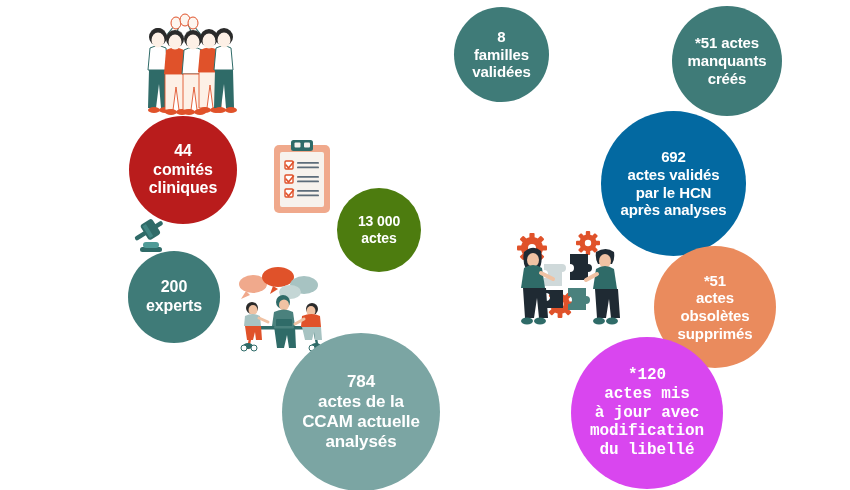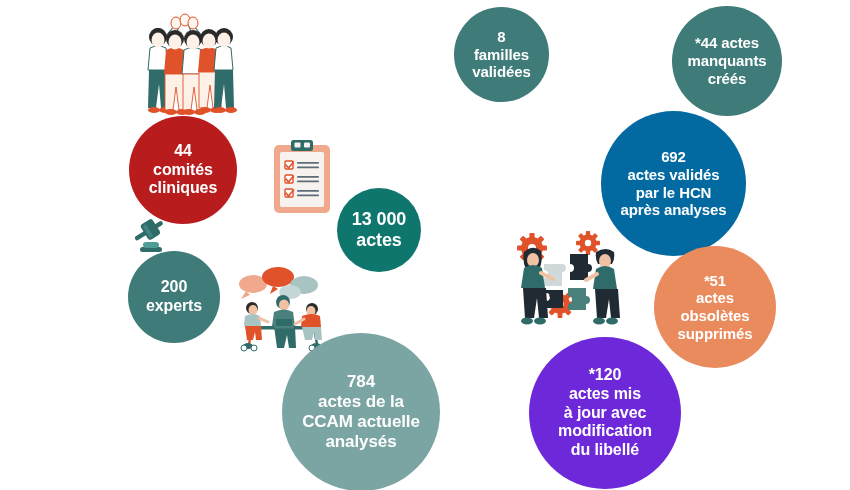--- a/index.html
+++ b/index.html
@@ -272,40 +272,40 @@
       </g>
     </svg>
   </div>
 
   <div id="bubble-layer">
       <div class="bubble" style="left: 129px; top: 116px; width: 108px; height: 108px; background: #b91c1c; font-size: 16px;">44
 comités
 cliniques</div>
       <div class="bubble" style="left: 128px; top: 251px; width: 92px; height: 92px; background: rgb(63, 123, 120); font-size: 16px;">200
 experts</div>
-      <div class="bubble" style="left: 337px; top: 188px; width: 84px; height: 84px; background: #0f766e; font-size: 18px;">13 000
+      <div class="bubble" style="left: 337px; top: 188px; width: 84px; height: 84px; background: #4d7c0f; font-size: 14px;">13 000
 actes</div>
       <div class="bubble" style="left: 282px; top: 333px; width: 158px; height: 158px; background: rgb(123, 165, 163); font-size: 17px; text-align: center;">784
 actes de la
 CCAM actuelle
 analysés</div>
       <div class="bubble" style="left: 454px; top: 7px; width: 95px; height: 95px; background: rgb(63, 123, 120); font-size: 15px;">8
 familles
 validées</div>
-      <div class="bubble" style="left: 672px; top: 6px; width: 110px; height: 110px; background: rgb(63, 123, 120); font-size: 15px;">*44 actes
+      <div class="bubble" style="left: 672px; top: 6px; width: 110px; height: 110px; background: rgb(63, 123, 120); font-size: 15px;">*51 actes
 manquants
 créés</div>
       <div class="bubble" style="left: 601px; top: 111px; width: 145px; height: 145px; background: #0369a1; font-size: 15px;">692
 actes validés
 par le HCN
 après analyses</div>
       <div class="bubble" style="left: 654px; top: 246px; width: 122px; height: 122px; background: rgb(234, 139, 93); font-size: 15px;">*51
 actes
 obsolètes
 supprimés</div>
-      <div class="bubble" style="left: 529px; top: 337px; width: 152px; height: 152px; background: #6d28d9; font-size: 16px;">*120
+      <div class="bubble" style="left: 571px; top: 337px; width: 152px; height: 152px; background: #d946ef; font-size: 16px; font-family: Liberation Mono, monospace;">*120
 actes mis
 à jour avec
 modification
 du libellé</div>
     </div>
 
 </div>
 
 </body></html>

